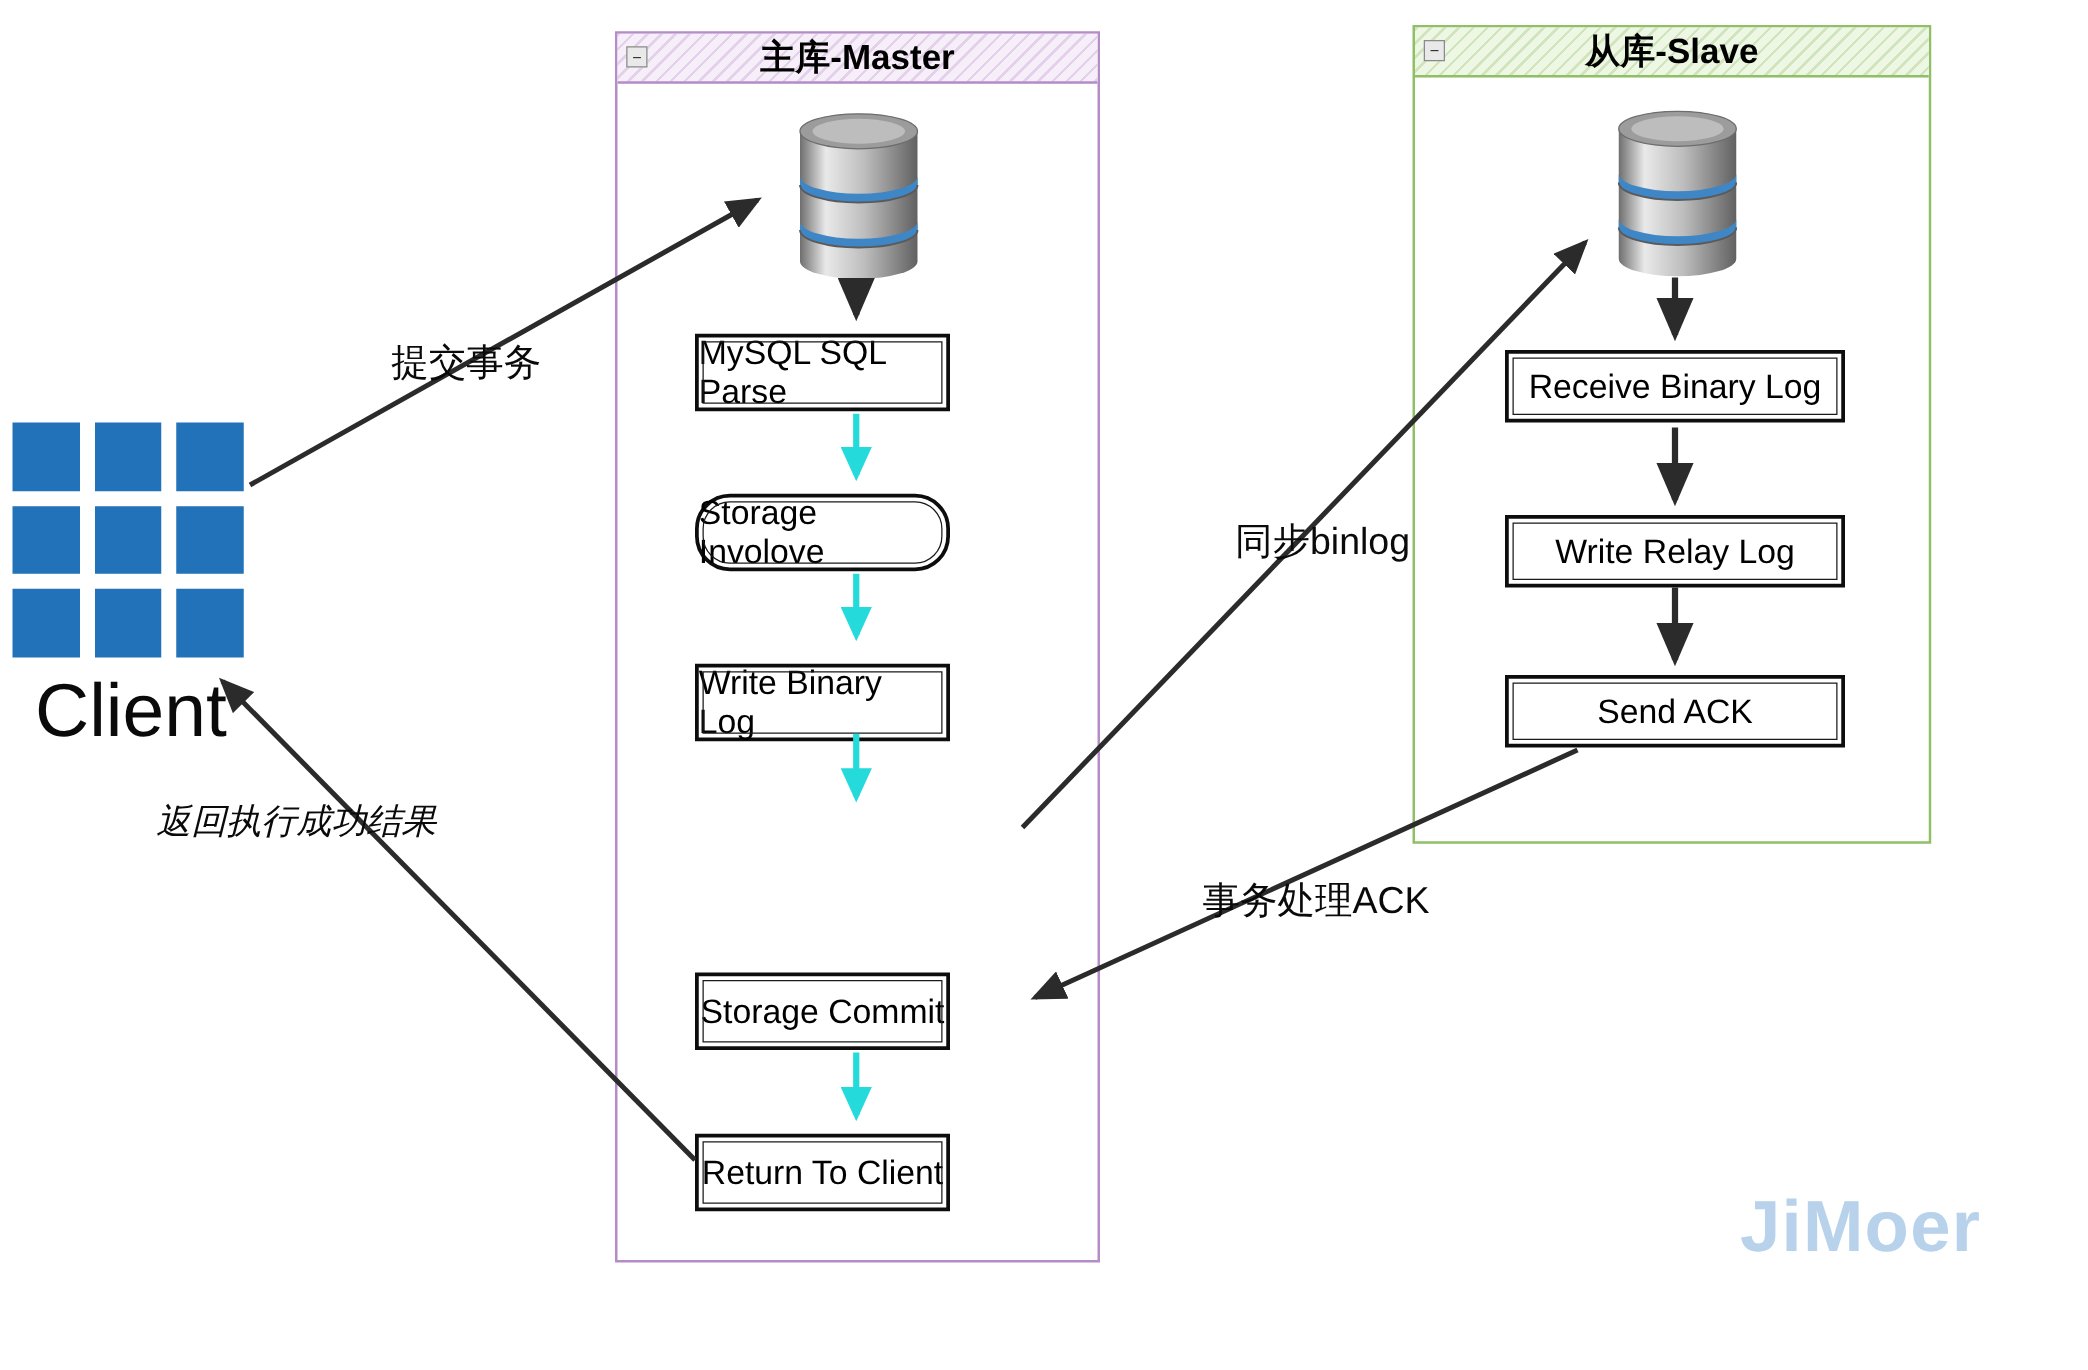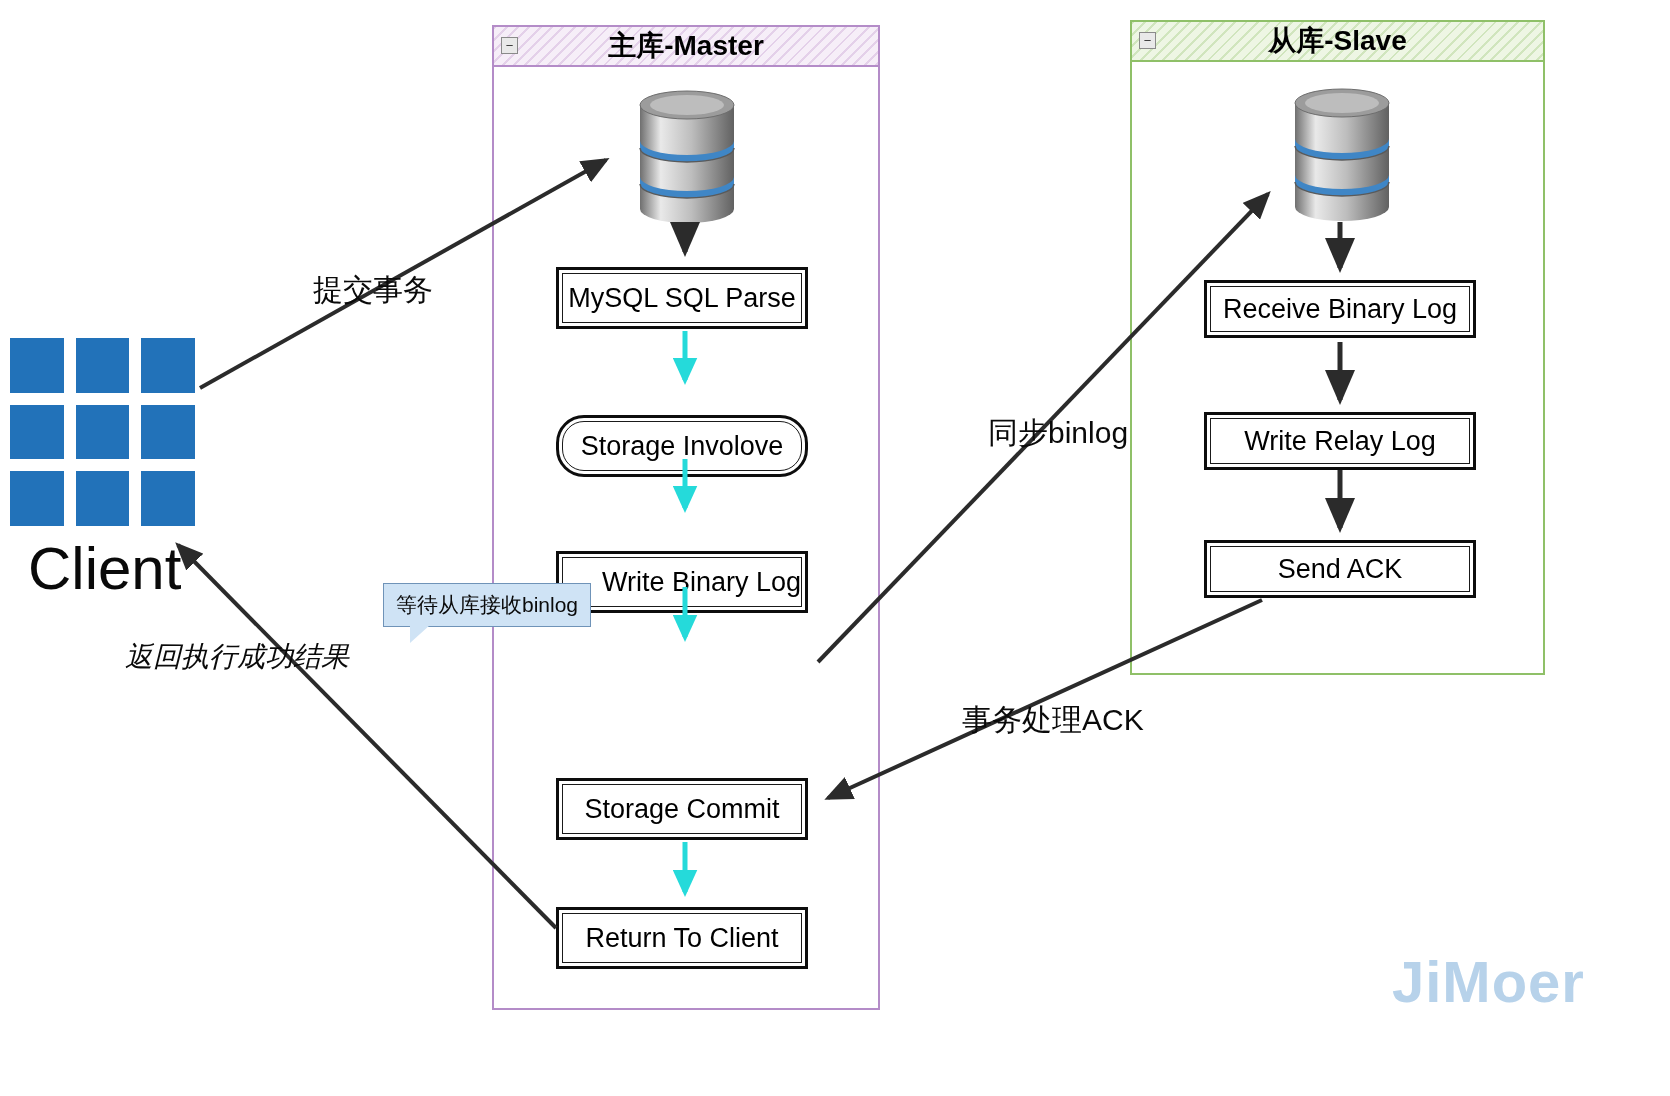--- a/index.html
+++ b/index.html
@@ -23,21 +23,21 @@
     background:#eef6e4;border-bottom:2px solid #8fc068;
     background-image:repeating-linear-gradient(135deg,rgba(140,190,100,.30) 0 2px,transparent 2px 8px);
   }
   .winbtn{
     position:absolute;left:7px;top:10px;width:17px;height:17px;background:#e9e9e9;
     border:1px solid #8a8a8a;display:flex;align-items:center;justify-content:center;
     font-size:13px;font-weight:normal;line-height:1;color:#333;cursor:pointer;box-sizing:border-box;
   }
   
   .flow-box{
-    position:absolute;width:252px;height:62px;box-sizing:border-box;
+    position:absolute;width:204px;height:62px;box-sizing:border-box;
     border:3px solid #0d0d0d;outline:1px solid #1a1a1a;outline-offset:-7px;
     background:#fff;display:flex;align-items:center;justify-content:center;
     font-size:27px;color:#000;z-index:2;
   }
   .flow-box.green{background:#5f9e8d;}
   .master .flow-box{left:62px;}
   .slave .flow-box{left:72px;width:272px;height:58px;}
   
   .db-icon{position:absolute;z-index:2;}
   
@@ -109,24 +109,24 @@
       <path d="M8 90 a47 14 0 0 0 94 0 v7 a47 14 0 0 1 -94 0 Z" fill="#3f86c6"></path>
       <path d="M8 61 a47 14 0 0 0 94 0" fill="none" stroke="#5a5a5a" stroke-width="1.5"></path>
       <path d="M8 97 a47 14 0 0 0 94 0" fill="none" stroke="#5a5a5a" stroke-width="1.5"></path>
       <ellipse cx="55" cy="18" rx="47" ry="14" fill="#9c9c9c" stroke="#6d6d6d" stroke-width="1"></ellipse>
       <ellipse cx="55" cy="18" rx="37" ry="10" fill="#bdbdbd"></ellipse>
     </svg>
 
     <div class="flow-box" style="top:240px;">
       <span>MySQL SQL Parse</span>
     </div>
-    <div class="flow-box" style="top:388px;border-radius:28px;">
+    <div class="flow-box" style="top:368px;border-radius:28px;">
       <span>Storage Involove</span>
     </div>
-    <div class="flow-box" style="top:524px;padding-left:39px;">
+    <div class="flow-box" style="top:504px;">
       <span>Write Binary Log</span>
     </div>
     <div class="flow-box" style="top:751px;">
       <span>Storage Commit</span>
     </div>
     <div class="flow-box" style="top:880px;">
       <span>Return To Client</span>
     </div>
   </div>
 
@@ -155,23 +155,20 @@
     <div class="flow-box" style="top:518px;">
       <span>Send ACK</span>
     </div>
   </div>
 
   <div class="edge-label" style="left:313px;top:270px;">提交事务</div>
   <div class="edge-label" style="left:988px;top:413px;">同步binlog</div>
   <div class="edge-label" style="left:962px;top:700px;">事务处理ACK</div>
   <div class="edge-label" style="left:125px;top:638px;font-size:28px;font-style:italic;">返回执行成功结果</div>
 
-  <div class="callout">
-    <span>等待从库接收binlog</span>
-  </div>
 
   <div class="watermark">JiMoer</div>
 
   <svg id="connectors" width="1670" height="1096" viewBox="0 0 1670 1096">
     <defs>
       <marker id="mBlack" markerWidth="7" markerHeight="6" refX="6" refY="3" orient="auto">
         <path d="M0,0 L7,3 L0,6 Z" fill="#2b2b2b"></path>
       </marker>
       <marker id="mCyan" markerWidth="5.5" markerHeight="5" refX="4.5" refY="2.5" orient="auto">
         <path d="M0,0 L5.5,2.5 L0,5 Z" fill="#25dada"></path>

